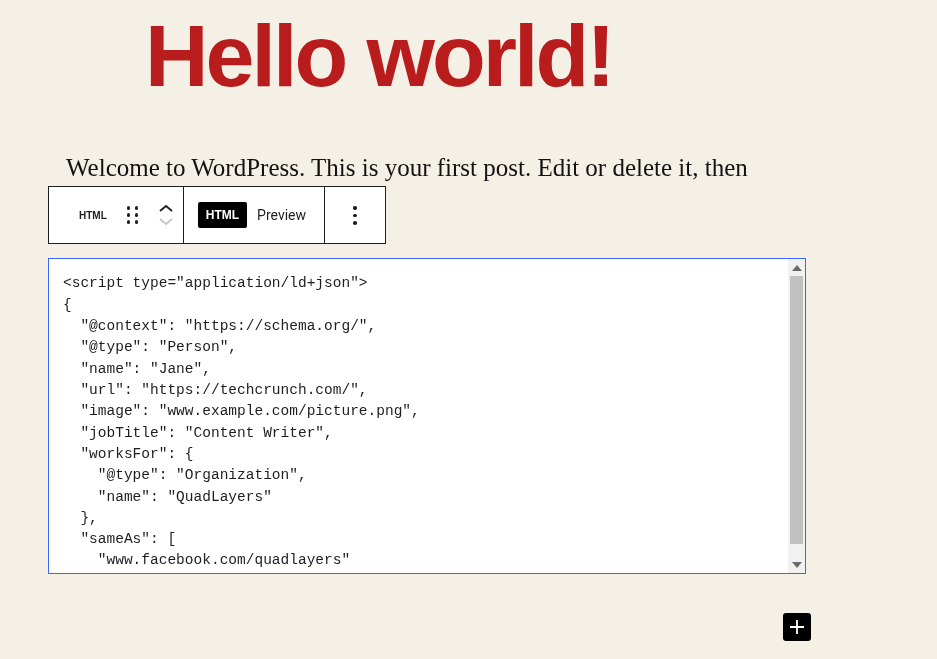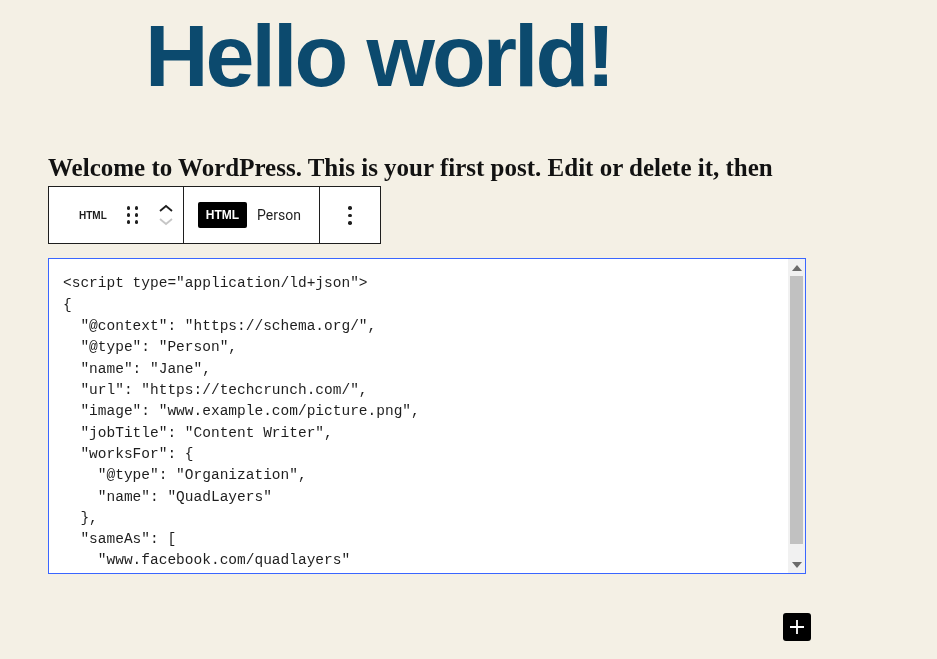--- a/index.html
+++ b/index.html
@@ -14,34 +14,34 @@
       width: 937px;
       height: 659px;
       overflow: hidden;
       position: relative;
     }
 
     .page-title {
       font-family: -apple-system, BlinkMacSystemFont, "Segoe UI", Helvetica, Arial, sans-serif;
       font-weight: 900;
       font-size: 88px;
-      color: #0c4a6e;
+      color: #b91c1c;
       letter-spacing: -3px;
       margin-left: 145px;
       margin-top: 10px;
       line-height: 1.05;
     }
 
     .intro-text {
       font-family: Georgia, "Times New Roman", serif;
       font-size: 25px;
       color: #121212;
-      margin-left: 48px;
+      margin-left: 66px;
       margin-top: 52px;
-      font-weight: 700;
+      font-weight: 400;
     }
 
     .toolbar {
       display: flex;
       margin-left: 48px;
       margin-top: 4px;
       border: 1px solid #1e1e1e;
       width: fit-content;
       background: #fff;
       padding-left: 16px;
@@ -248,21 +248,21 @@
         </svg>
       </div>
     </div>
   </div>
 
   <div class="toolbar-group">
     <div class="tb-cell">
       <span class="html-badge">HTML</span>
     </div>
     <div class="tb-cell">
-      <span class="preview-label">Person</span>
+      <span class="preview-label">Preview</span>
     </div>
   </div>
 
   <div class="toolbar-group">
     <div class="tb-cell more-cell">
       <div class="more-dots">
         <span></span>
           <span></span>
           <span></span>
       </div>

